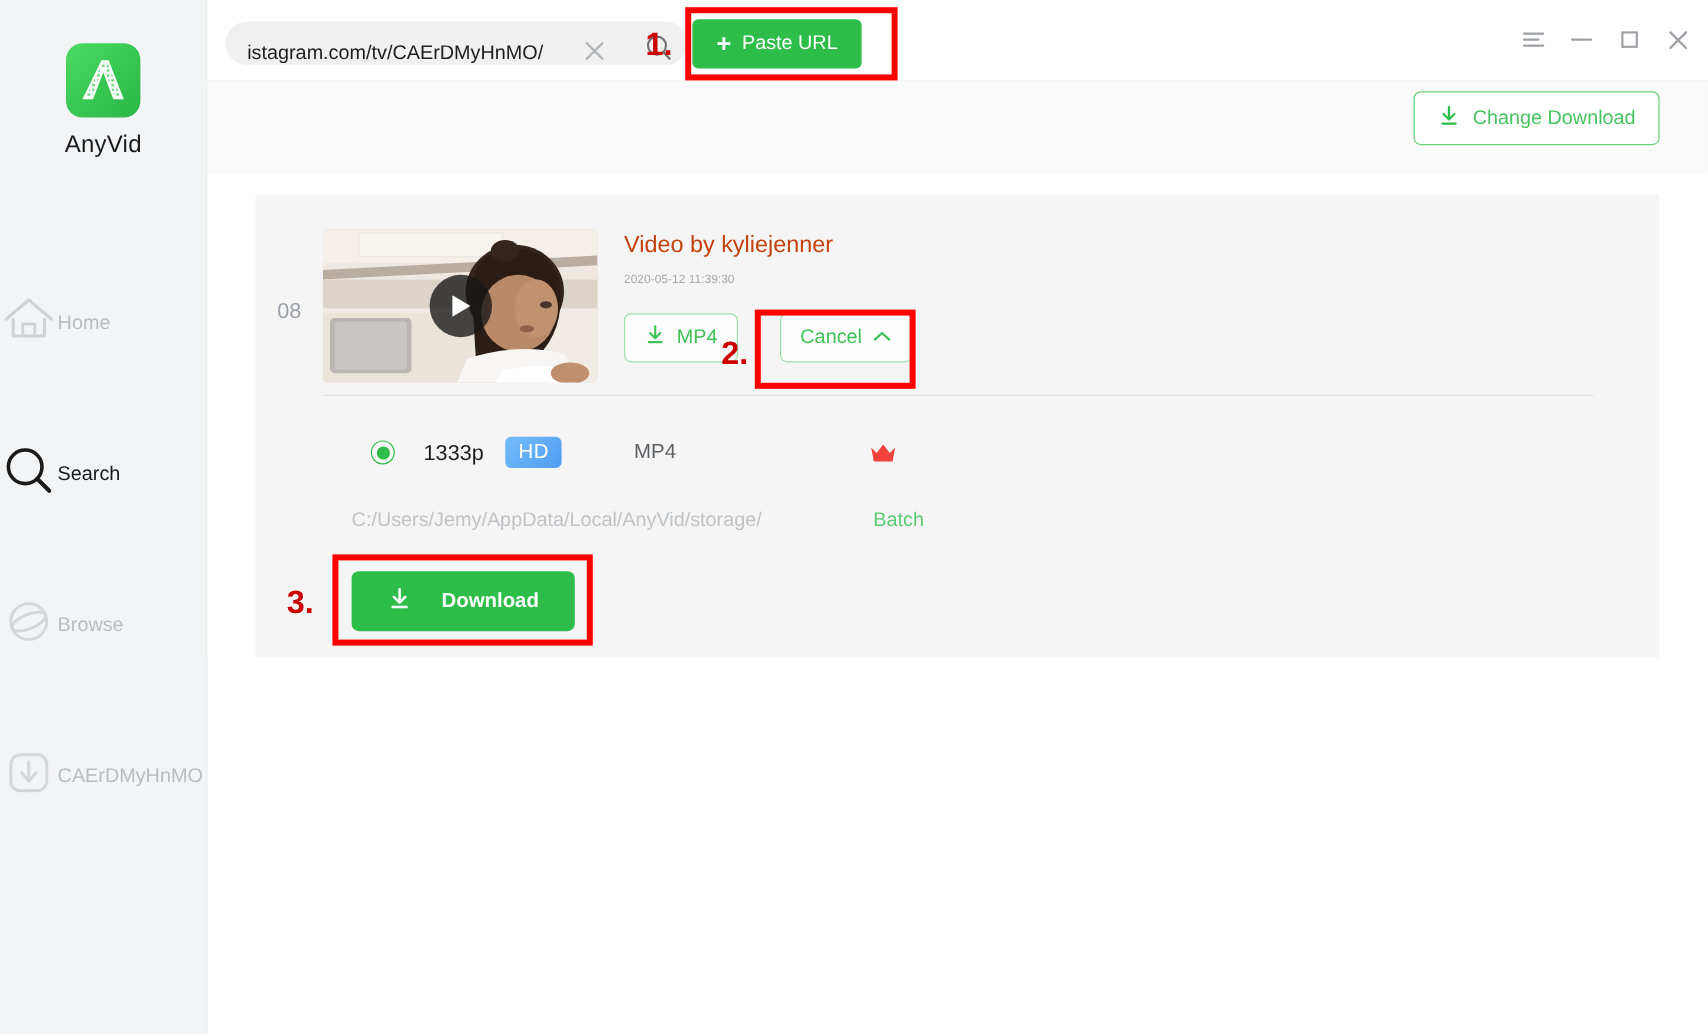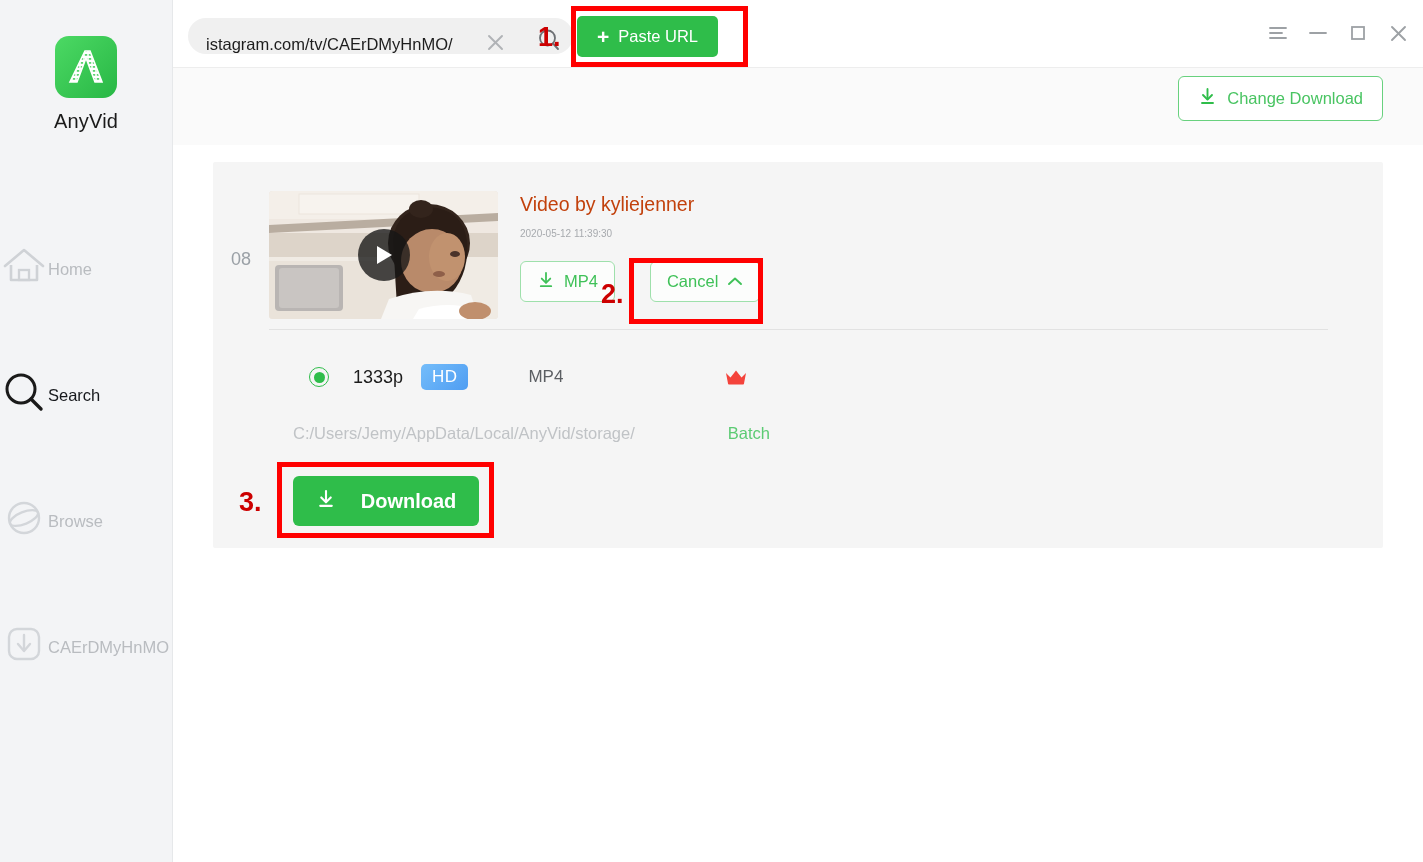--- a/index.html
+++ b/index.html
@@ -175,21 +175,21 @@
     position: absolute; left: 0; top: 262px; right: 0;
     display: flex; align-items: center;
   }
   .path-text { margin-left: 80px; font-size: 16.5px; color: #c0c3c6; }
   .change-link { margin-left: 93px; font-size: 16.5px; color: #5ccb73; cursor: pointer; }
 
   .dl-btn {
     position: absolute; left: 80px; top: 314px;
     height: 50px; width: 186px;
     background: #2fbd4a; border: none; border-radius: 6px;
-    color: #ffffff; font-size: 20px; font-weight: bold; font-family: inherit;
+    color: #ffffff; font-size: 17px; font-weight: bold; font-family: inherit;
     display: flex; align-items: center; justify-content: center; gap: 25px;
     cursor: pointer;
   }
 
   
   .anno-box {
     position: absolute; border: 5px solid #ff0000; pointer-events: none;
   }
   .anno-num {
     position: absolute; color: #cc0000; font-weight: bold;

